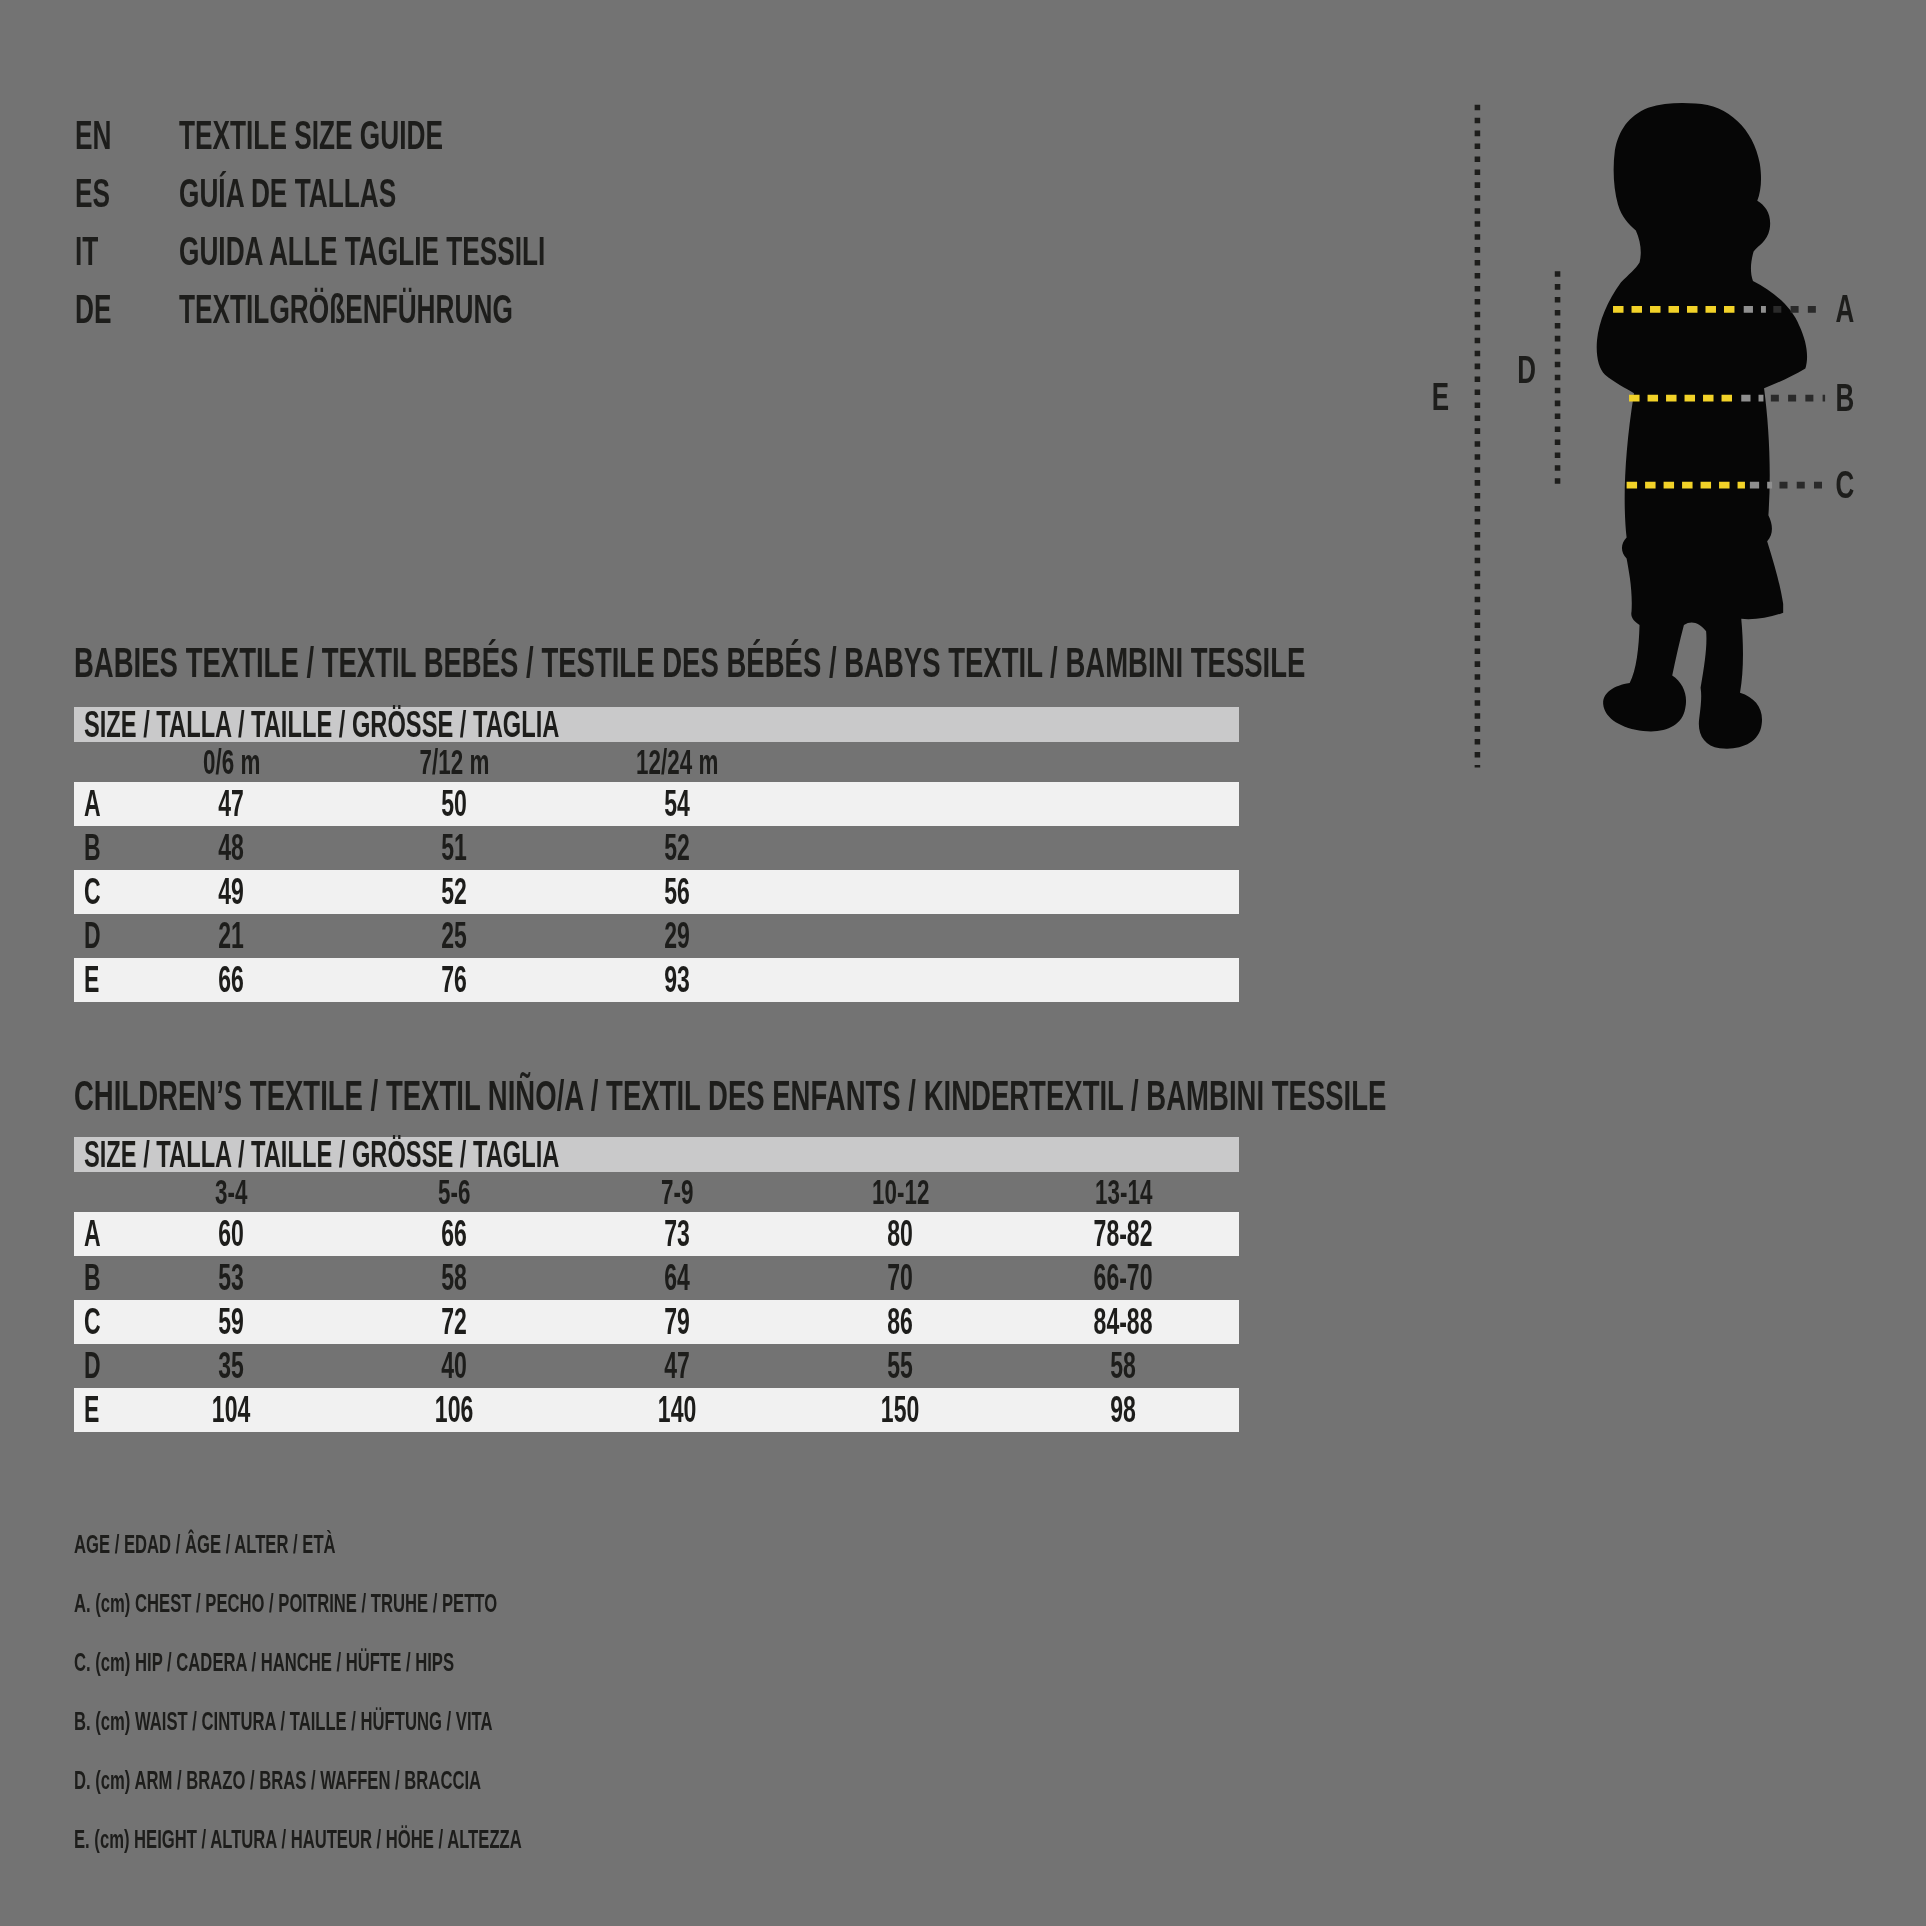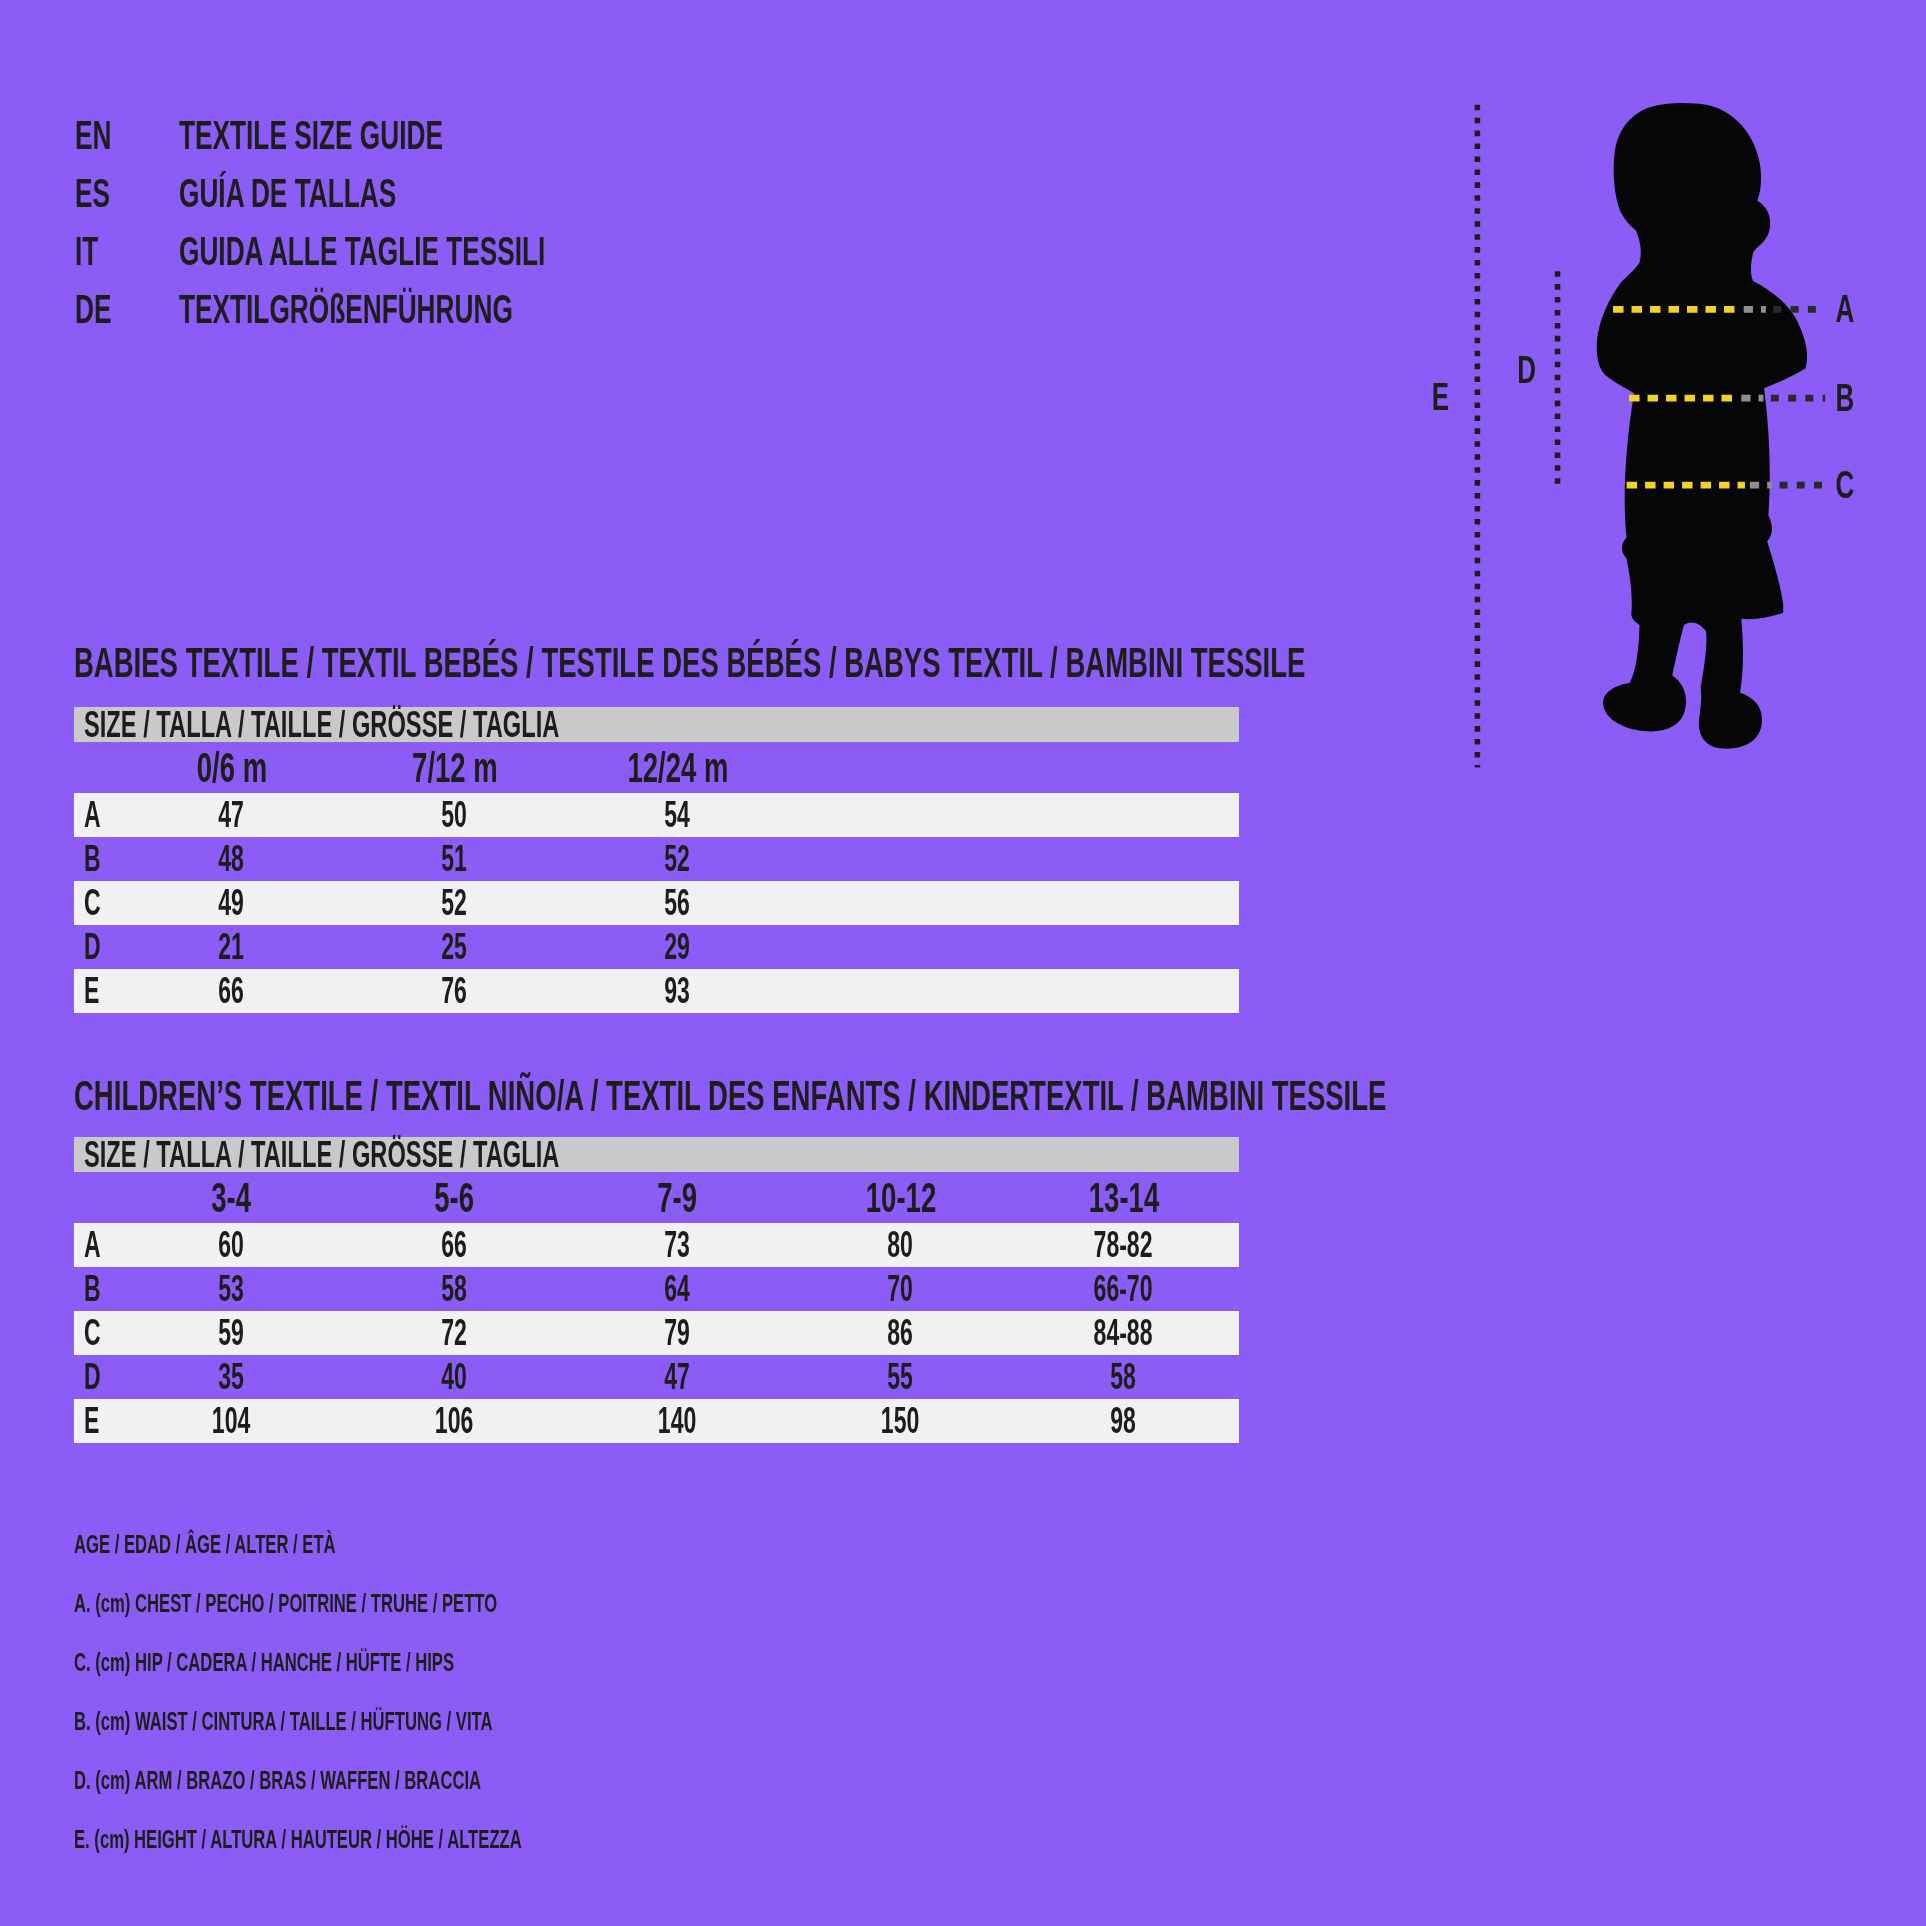--- a/index.html
+++ b/index.html
@@ -7,21 +7,21 @@
     --bar:#c9c9ca;
     --zebra:#f1f1f1;
     --yellow:#f2d228;
     --dash-dark:#2a2a2a;
     --dash-mid:#8f8f8f;
     --sil:#060606;
   }
   *{margin:0;padding:0;box-sizing:border-box;}
   html,body{background:#ffffff;}
   body{font-family:"Liberation Sans","DejaVu Sans",sans-serif;color:var(--text);}
-  #canvas{position:relative;width:1926px;height:1926px;background:#8b5cf6;overflow:hidden;}
+  #canvas{position:relative;width:1926px;height:1926px;background:#737373;overflow:hidden;}
 
   
   .cnd{display:inline-block;transform:scaleX(0.64);transform-origin:0 50%;white-space:nowrap;}
   .cndc{display:inline-block;transform:scaleX(0.64);transform-origin:50% 50%;white-space:nowrap;}
 
   
   .langs{position:absolute;left:75px;top:106px;font-weight:700;font-size:41px;}
   .lang-row{display:flex;height:58px;align-items:center;}
   .lang-code{width:104px;}
 
@@ -31,21 +31,21 @@
   .sec-head.children{top:1071px;}
 
   
   .tbl{position:absolute;left:74px;width:1165px;font-weight:700;}
   .tbl.babies{top:707px;}
   .tbl.children{top:1137px;}
   .size-bar{height:35px;background:var(--bar);display:flex;align-items:center;padding-left:10px;font-size:37px;}
   .grid{display:grid;align-items:center;}
   .cols3{grid-template-columns:46px 223px 223px 223px;}
   .cols5{grid-template-columns:46px 223px 223px 223px 223px 223px;}
-  .hdr-row{height:51px;font-size:43px;}
+  .hdr-row{height:40px;font-size:35px;}
   .data-row{height:44px;font-size:36px;}
   .band{background:var(--zebra);}
   .letter{padding-left:10px;text-align:left;}
   .val{text-align:center;}
 
   
   .legend{position:absolute;left:74px;top:1515px;font-weight:700;font-size:26px;}
   .legend-row{display:flex;align-items:center;height:59px;}
 
   

